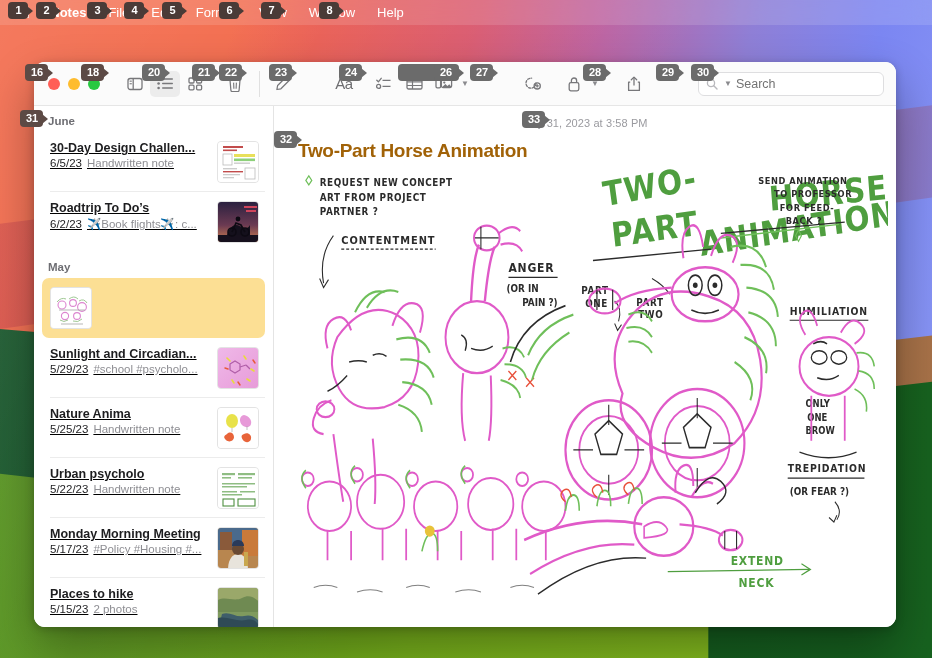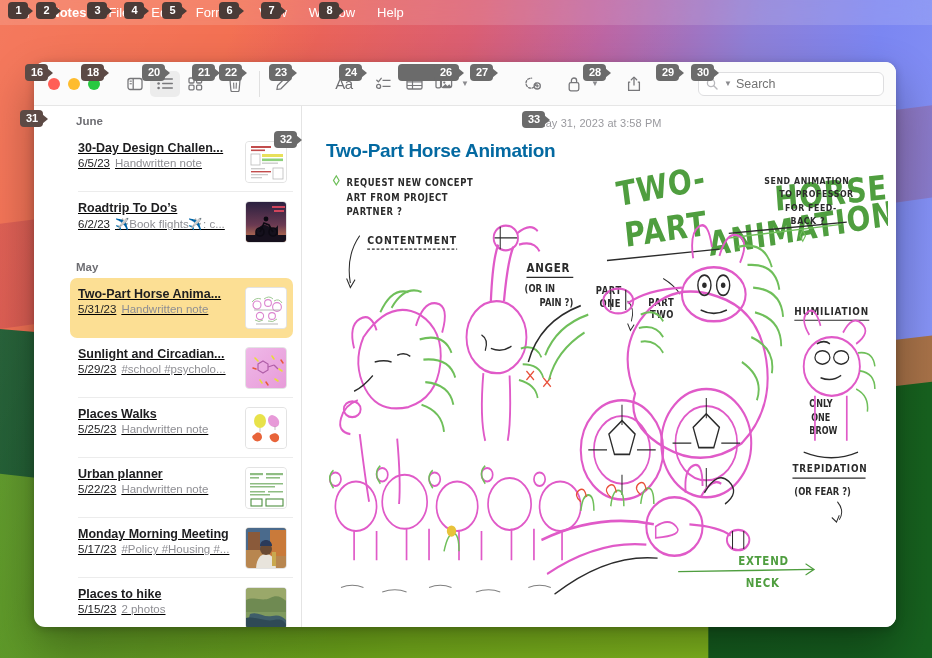--- a/index.html
+++ b/index.html
@@ -86,21 +86,21 @@
   .aa-label { font-size: 15px; color: #6d6d70; letter-spacing: -0.3px; }
   .chev { font-size: 8px; color: #8a8a8e; margin-left: 2px; }
 
   #searchfield {
     margin-left: auto; width: 186px; height: 24px;
     border: 1px solid #dedee0; border-radius: 6px; background: #fff;
     display: flex; align-items: center; padding: 0 7px; gap: 4px;
   }
   #searchfield .sf-text { color: #737373; font-size: 12.5px; }
 
-  #body { flex: 1; display: flex; min-height: 0; padding-left: 28px; }
+  #body { flex: 1; display: flex; min-height: 0; }
 
   
   #notelist {
     width: 240px; flex: 0 0 240px; background: #fff;
     border-right: 1px solid #e4e4e4; overflow: hidden;
     position: relative;
   }
   .group-header {
     font-size: 11.5px; font-weight: 700; color: #6e6e73;
     padding: 9px 0 5px 14px;
@@ -131,21 +131,21 @@
     position: relative;
   }
 
   
   #detail { flex: 1; background: #fff; position: relative; overflow: hidden; }
   #timestamp {
     text-align: center; font-size: 11px; color: #9a9a9f;
     padding-top: 11px; letter-spacing: .1px;
   }
   #notetitle {
-    font-size: 19px; font-weight: 700; color: #0369a1;
+    font-size: 19px; font-weight: 700; color: #a16207;
     padding: 11px 0 0 24px; letter-spacing: -.3px;
   }
   #canvas-wrap { position: absolute; left: 24px; top: 62px; right: 8px; bottom: 8px; }
   #sketch { width: 100%; height: 100%; display: block; }
 
   
   .badge {
     position: absolute; z-index: 60;
     height: 17px; min-width: 20px; padding: 0 5px 0 6px;
     background: #5c4a45; color: #fff; font-size: 11px; font-weight: 700;
@@ -386,26 +386,20 @@
               <circle cx="20" cy="17" r="2.4" fill="#0d0a13"></circle>
               <rect x="26" y="4" width="13" height="2" fill="#e0485e" opacity=".9"></rect>
               <rect x="28" y="8" width="10" height="2" fill="#e0485e" opacity=".9"></rect>
             </svg>
           </div>
         </div>
 
         <div class="group-header">May</div>
 
         <div class="note-row selected">
-          <div class="nr-text">
-            <div class="nr-title">Two-Part Horse Anima...</div>
-            <div class="nr-meta">
-              <span>5/31/23</span><span class="sub">Handwritten note</span>
-            </div>
-          </div>
           <div class="nr-thumb">
             <svg width="42" height="42" viewBox="0 0 42 42">
                 <rect width="42" height="42" fill="#fff"></rect>
               <g stroke="#d671c8" fill="none" stroke-width="1.1" opacity=".85">
                 <circle cx="11" cy="17" r="4"></circle>
                   <circle cx="22" cy="15" r="3.4"></circle>
                   <circle cx="31" cy="19" r="4.4"></circle>
                 <circle cx="14" cy="28" r="3.6"></circle>
                   <circle cx="26" cy="28" r="3.4"></circle>
               </g>
@@ -457,21 +451,21 @@
                   <path d="M20 34l2 3"></path>
                   <path d="M35 12l2 3"></path>
               </g>
             </svg>
           </div>
           <div class="divider"></div>
         </div>
 
         <div class="note-row">
           <div class="nr-text">
-            <div class="nr-title">Places Walks</div>
+            <div class="nr-title">Nature Anima</div>
             <div class="nr-meta">
               <span>5/25/23</span><span class="sub">Handwritten note</span>
             </div>
           </div>
           <div class="nr-thumb">
             <svg width="42" height="42" viewBox="0 0 42 42">
                 <rect width="42" height="42" fill="#fff"></rect>
               <ellipse cx="14" cy="13" rx="6" ry="7" fill="#e8e24a"></ellipse>
               <path d="M26 7c5 1 8 5 7 9s-6 4-9 1-3-9 2-10z" fill="#e79ad8"></path>
               <path d="M9 26c3-3 7-1 7 3s-5 6-8 3-2-4 1-6z" fill="#e8643a"></path>
@@ -480,21 +474,21 @@
                   <path d="M14 20v4"></path>
                   <path d="M29 18v4"></path>
                 </g>
             </svg>
           </div>
           <div class="divider"></div>
         </div>
 
         <div class="note-row">
           <div class="nr-text">
-            <div class="nr-title">Urban planner</div>
+            <div class="nr-title">Urban psycholo</div>
             <div class="nr-meta">
               <span>5/22/23</span><span class="sub">Handwritten note</span>
             </div>
           </div>
           <div class="nr-thumb">
             <svg width="42" height="42" viewBox="0 0 42 42">
                 <rect width="42" height="42" fill="#fff"></rect>
               <g fill="#6aa85a" opacity=".75">
                 <rect x="4" y="5" width="13" height="2.2"></rect>
                   <rect x="20" y="5" width="17" height="2.2"></rect>

